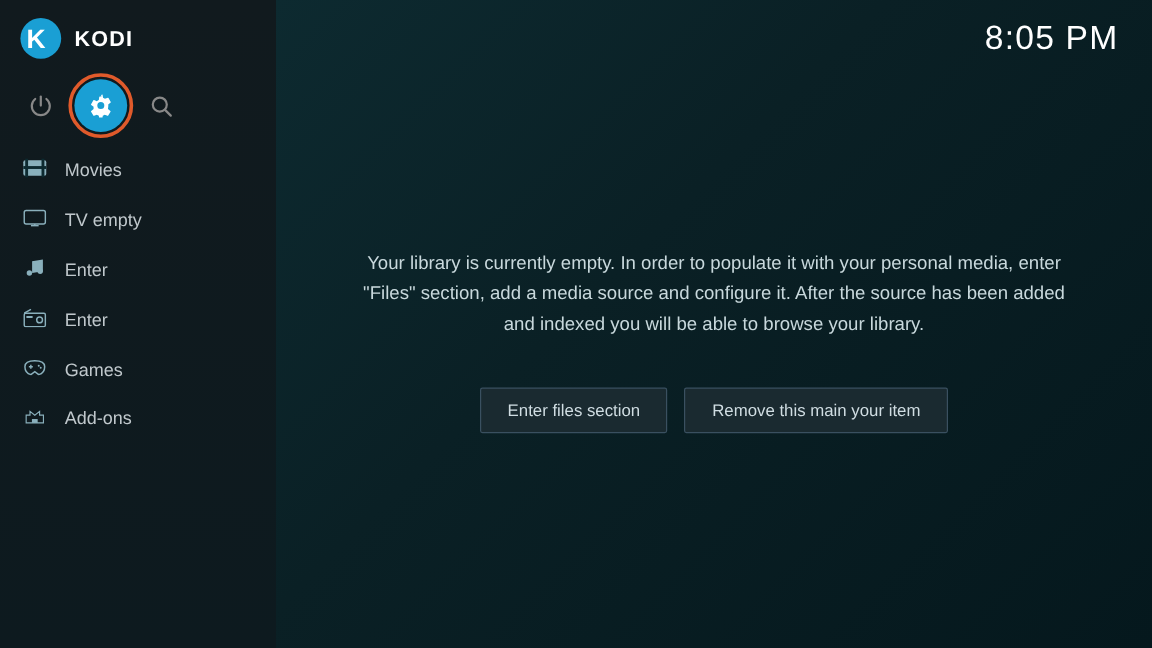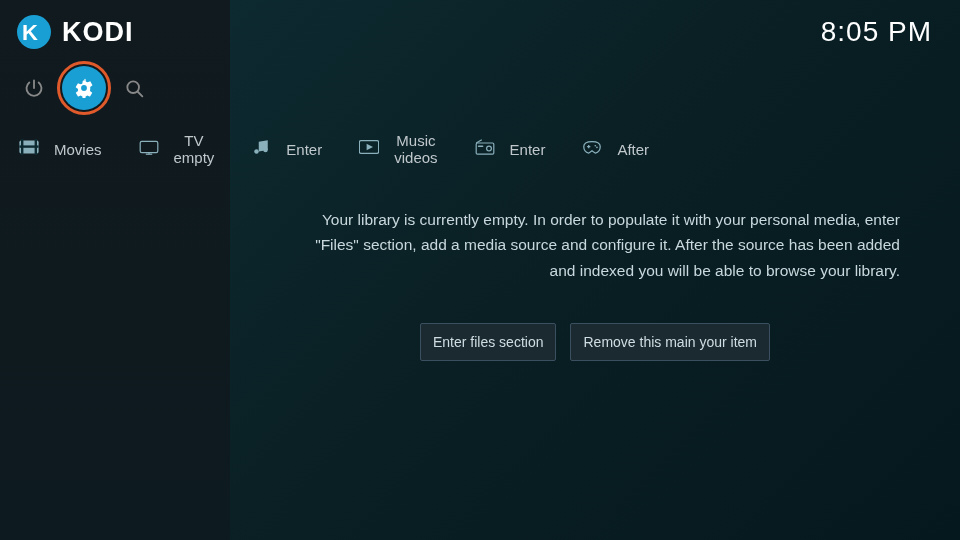--- a/index.html
+++ b/index.html
@@ -33,21 +33,21 @@
       gap: 10px;
     }
 
     .kodi-logo {
       width: 36px;
       height: 36px;
     }
 
     .kodi-title {
       color: #ffffff;
-      font-size: 27px;
+      font-size: 18px;
       font-weight: bold;
       letter-spacing: 1px;
     }
 
     .sidebar-icons-row {
       display: flex;
       align-items: center;
       padding: 4px 0 10px 12px;
       gap: 6px;
     }
@@ -77,22 +77,22 @@
       color: #888;
     }
 
     .sidebar-icon-btn.search {
       background: transparent;
       color: #888;
     }
 
     .sidebar-nav {
       display: flex;
+      flex-direction: column;
       margin-top: 2px;
-      text-align: center;
     }
 
     .nav-item {
       display: flex;
       align-items: center;
       gap: 14px;
       padding: 10px 18px;
       color: #c0c8cc;
       font-size: 15px;
       cursor: pointer;
@@ -139,30 +139,29 @@
       padding: 20px 60px 40px 60px;
       text-align: center;
     }
 
     .library-message {
       color: #c8d8dc;
       font-size: 15.5px;
       line-height: 1.65;
       max-width: 640px;
       margin-bottom: 40px;
-      text-align: right;
     }
 
     .action-buttons {
       display: flex;
       gap: 14px;
     }
 
     .action-btn {
-      padding: 10px 12px;
+      padding: 10px 22px;
       background: #1a2a30;
       border: 1px solid #3a5060;
       color: #d0dde2;
       font-size: 14px;
       cursor: pointer;
       border-radius: 2px;
       transition: background 0.15s;
     }
   </style>
 </head>
@@ -231,29 +230,20 @@
       <span class="nav-icon">
         <svg width="18" height="18" viewBox="0 0 24 24" fill="#8ab0bc">
             <path d="M9 18V5l12-2v13"></path>
             <circle cx="6" cy="18" r="3"></circle>
             <circle cx="18" cy="16" r="3"></circle>
           </svg>
       </span>
       <span>Enter</span>
     </div>
 
-    <div class="nav-item">
-      <span class="nav-icon">
-        <svg width="20" height="16" viewBox="0 0 24 20" fill="#8ab0bc">
-            <rect x="0" y="2" width="24" height="16" rx="2" fill="none" stroke="#8ab0bc" stroke-width="1.5"></rect>
-            <polygon points="9,6 9,14 17,10" fill="#8ab0bc"></polygon>
-          </svg>
-      </span>
-      <span>Music videos</span>
-    </div>
 
 
     <div class="nav-item">
       <span class="nav-icon">
         <svg width="20" height="16" viewBox="0 0 24 20" fill="none" stroke="#8ab0bc" stroke-width="1.5">
             <rect x="1" y="5" width="22" height="14" rx="1.5"></rect>
             <circle cx="17" cy="12" r="3"></circle>
             <line x1="1" y1="5" x2="8" y2="1"></line>
             <rect x="3" y="8" width="7" height="2" rx="1" fill="#8ab0bc" stroke="none"></rect>
           </svg>
@@ -264,23 +254,32 @@
     <div class="nav-item">
       <span class="nav-icon">
         <svg width="20" height="14" viewBox="0 0 24 17" fill="#8ab0bc">
             <path d="M2 8C2 4 5 2 12 2s10 2 10 6-2 7-6 8l-4-3-4 3C4 15 2 12 2 8z" fill="none" stroke="#8ab0bc" stroke-width="1.5"></path>
             <line x1="8" y1="6" x2="8" y2="10" stroke="#8ab0bc" stroke-width="1.5"></line>
             <line x1="6" y1="8" x2="10" y2="8" stroke="#8ab0bc" stroke-width="1.5"></line>
             <circle cx="16" cy="7" r="1"></circle>
             <circle cx="18" cy="9" r="1"></circle>
           </svg>
       </span>
-      <span>After</span>
-    </div>
-
+      <span>Games</span>
+    </div>
+
+    <div class="nav-item">
+      <span class="nav-icon">
+        <svg width="20" height="16" viewBox="0 0 24 20" fill="#8ab0bc">
+            <path d="M3 10h4V6l5 4 5-4v4h4v8H3z" stroke="#8ab0bc" stroke-width="1.2" fill="none"></path>
+            <rect x="9" y="14" width="6" height="4" fill="#8ab0bc"></rect>
+          </svg>
+      </span>
+      <span>Add-ons</span>
+    </div>
 
 
   </div>
 </nav>
 
 <main class="main-content">
   <div class="top-bar">
     <span class="time-display">8:05 PM</span>
   </div>
 

